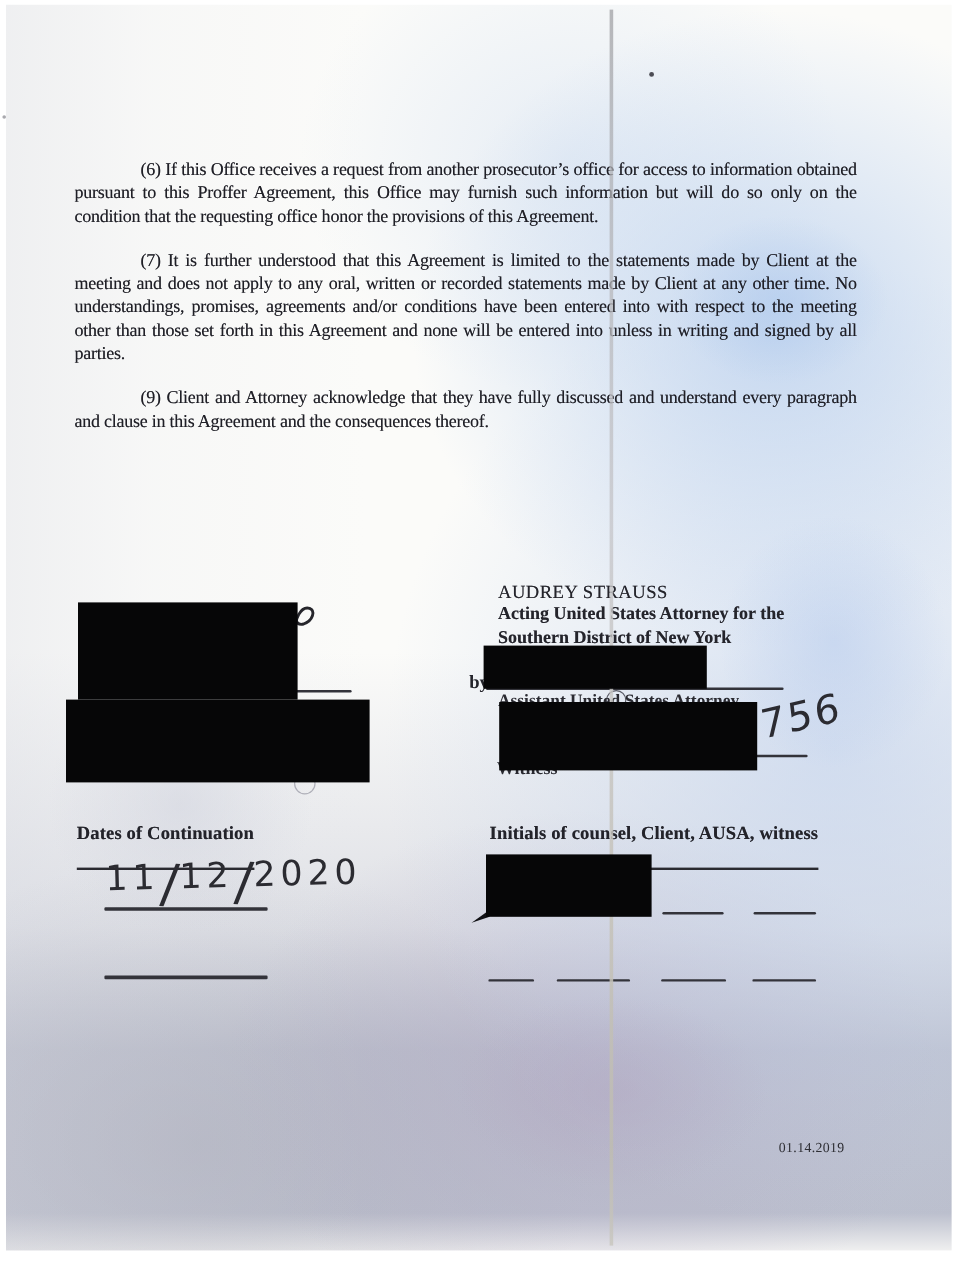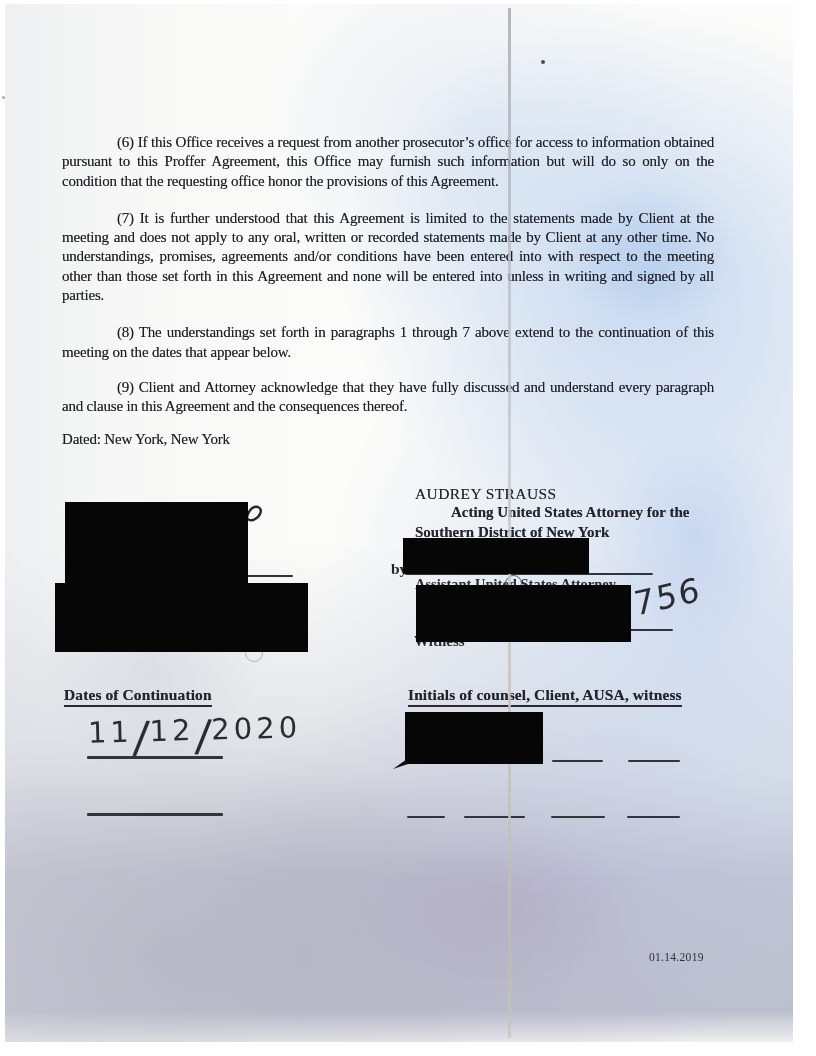--- a/index.html
+++ b/index.html
@@ -36,33 +36,33 @@
   }
   .para{margin:0;text-align:justify;text-indent:55px;}
   .p6{margin:6px 0 18px;}
   .p7{margin:0 0 18px;}
   .p8{margin:0 0 16px;}
   .p9{margin:0 0 13px;}
   .dated{margin:0;text-indent:0;text-align:left;}
 
   .abs{position:absolute;z-index:1;}
   .sig-name{left:415px;top:485px;font-weight:normal;font-size:15.5px;letter-spacing:0.4px;color:#24242b;text-shadow:0 0 0.5px rgba(10,10,20,.5);}
-  .sig-t1{left:415px;top:504px;font-weight:bold;font-size:15px;color:#24242b;text-shadow:0 0 0.4px rgba(10,10,20,.45);margin-left:36px;}
+  .sig-t1{left:415px;top:504px;font-weight:bold;font-size:15px;color:#24242b;text-shadow:0 0 0.4px rgba(10,10,20,.45);}
   .sig-t2{left:415px;top:524px;font-weight:bold;font-size:15px;color:#24242b;text-shadow:0 0 0.4px rgba(10,10,20,.45);}
   .by-label{left:391px;top:560px;font-size:15.5px;font-weight:bold;color:#24242b;}
   .asst-line{left:415px;top:576px;font-size:14.5px;font-weight:bold;color:#2a2a31;white-space:nowrap;}
   .witness-label{left:414px;top:633px;font-size:15px;font-weight:bold;color:#2a2a31;}
 
   .ruled-line{position:absolute;height:2px;background:#33333a;z-index:2;border-radius:1px;}
 
   .redaction{position:absolute;background:#060607;z-index:5;}
 
   .heading{
     position:absolute;z-index:1;font-weight:bold;font-size:15.5px;color:#23232a;
-    border-bottom:2.5px solid #2a2a30;padding-bottom:1px;letter-spacing:0.1px;
+    border-bottom:2.5px solid #2a2a30;padding-bottom:19px;letter-spacing:0.1px;
     text-shadow:0 0 0.5px rgba(10,10,20,.5);
   }
 
   .handwriting{
     position:absolute;z-index:2;font-family:"DejaVu Sans",sans-serif;color:#2b2b31;
   }
   .hw-date{left:88px;top:710px;font-size:29px;letter-spacing:4px;transform:rotate(-1.5deg);}
   .hw-date .slash{font-size:44px;letter-spacing:0;vertical-align:-11px;display:inline-block;transform:rotate(6deg);margin:0 1px;}
   .hw-num{left:633px;top:577px;font-size:33px;letter-spacing:2px;transform:rotate(-13deg) skewX(-6deg);}
 
@@ -89,23 +89,21 @@
 
 <div class="scan-area"></div>
 <div class="blotch b1"></div>
 <div class="blotch b2"></div>
 <div class="blotch b3"></div>
 <div class="blotch b4"></div>
 
 <div class="doc-column">
   <p class="para p6">(6)  If this Office receives a request from another prosecutor’s office for access to information obtained pursuant to this Proffer Agreement, this Office may furnish such information but will do so only on the condition that the requesting office honor the provisions of this Agreement.</p>
   <p class="para p7">(7)  It is further understood that this Agreement is limited to the statements made by Client at the meeting and does not apply to any oral, written or recorded statements made by Client at any other time.  No understandings, promises, agreements and/or conditions have been entered into with respect to the meeting other than those set forth in this Agreement and none will be entered into unless in writing and signed by all parties.</p>
-  <p class="para p8">(8) The understandings set forth in paragraphs 1 through 7 above extend to the continuation of this meeting on the dates that appear below.</p>
   <p class="para p9">(9)  Client and Attorney acknowledge that they have fully discussed and understand every paragraph and clause in this Agreement and the consequences thereof.</p>
-  <p class="para dated">Dated: New York, New York</p>
 </div>
 
 <div class="abs sig-name">AUDREY STRAUSS</div>
 <div class="abs sig-t1">Acting United States Attorney for the</div>
 <div class="abs sig-t2">Southern District of New York</div>
 <div class="abs by-label">by</div>
 <div class="ruled-line" style="left:405px;top:573px;width:248px;"></div>
 <div class="abs asst-line">Assistant United States Attorney</div>
 <div class="stamp-circle"></div>
 <div class="handwriting hw-num">756</div>

